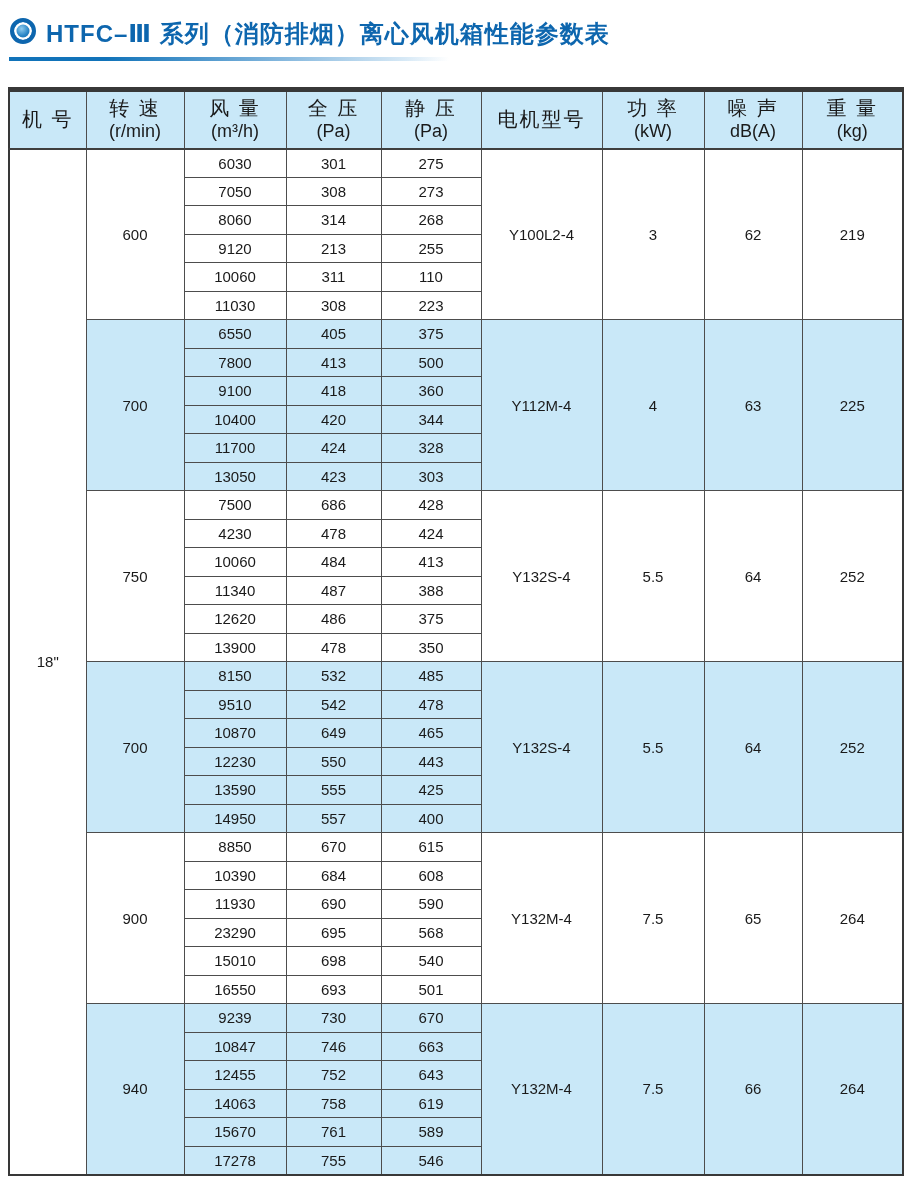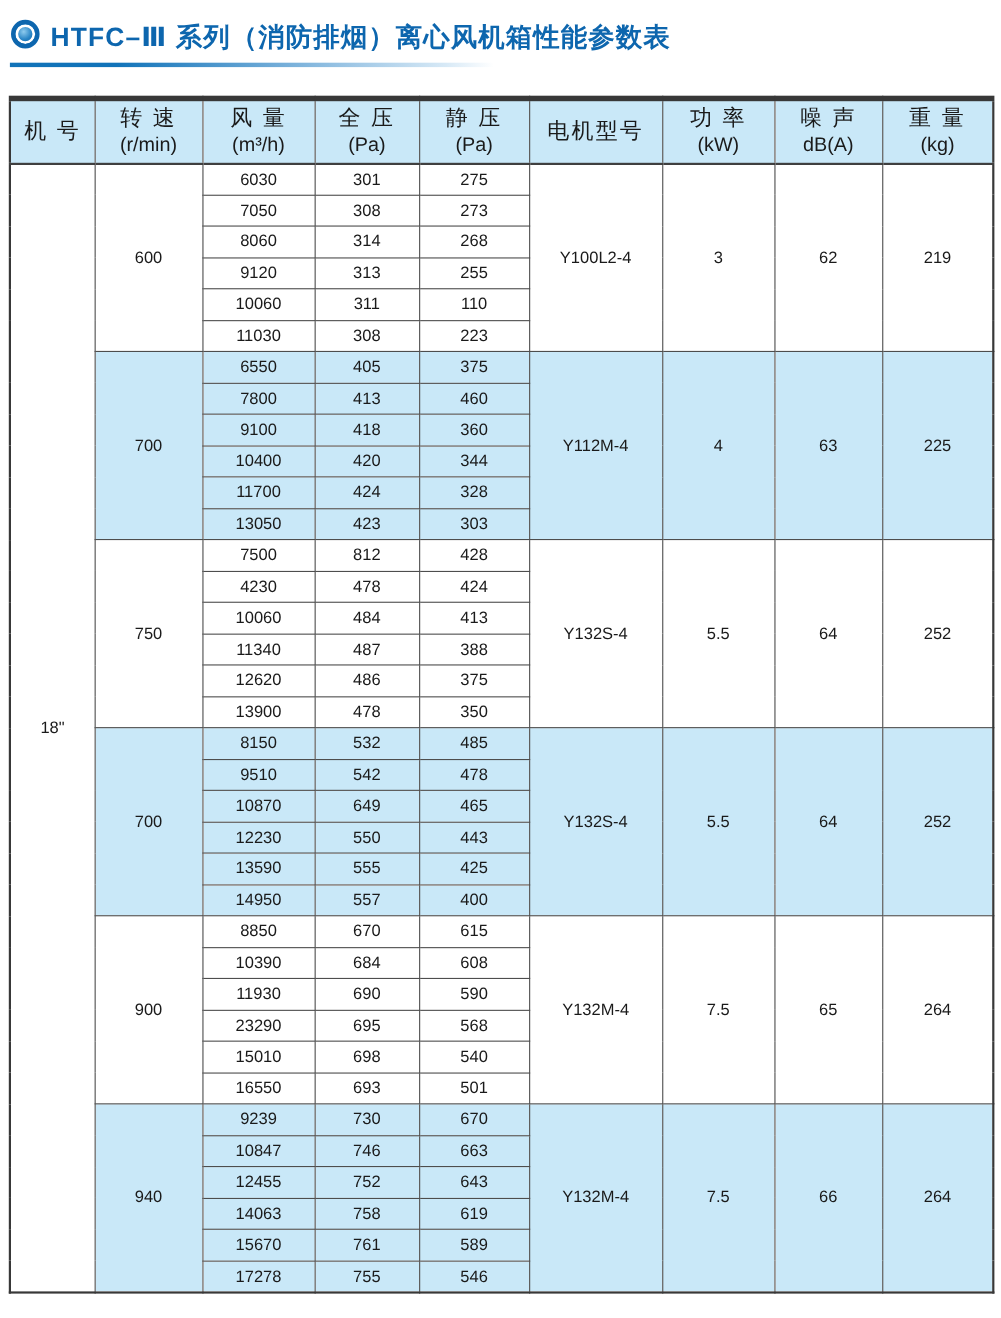--- a/index.html
+++ b/index.html
@@ -141,21 +141,21 @@
           <td class="val">308</td>
           <td class="val">273</td>
         </tr>
         <tr>
           <td class="val">8060</td>
           <td class="val">314</td>
           <td class="val">268</td>
         </tr>
         <tr>
           <td class="val">9120</td>
-          <td class="val">313</td>
+          <td class="val">213</td>
           <td class="val">255</td>
         </tr>
         <tr>
           <td class="val">10060</td>
           <td class="val">311</td>
           <td class="val">110</td>
         </tr>
         <tr>
           <td class="val">11030</td>
           <td class="val">308</td>
@@ -167,21 +167,21 @@
           <td class="val hl">405</td>
           <td class="val hl">375</td>
           <td class="merged hl" rowspan="6">Y112M-4</td>
           <td class="merged hl" rowspan="6">4</td>
           <td class="merged hl" rowspan="6">63</td>
           <td class="merged hl" rowspan="6">225</td>
         </tr>
         <tr>
           <td class="val hl">7800</td>
           <td class="val hl">413</td>
-          <td class="val hl">460</td>
+          <td class="val hl">500</td>
         </tr>
         <tr>
           <td class="val hl">9100</td>
           <td class="val hl">418</td>
           <td class="val hl">360</td>
         </tr>
         <tr>
           <td class="val hl">10400</td>
           <td class="val hl">420</td>
           <td class="val hl">344</td>
@@ -192,21 +192,21 @@
           <td class="val hl">328</td>
         </tr>
         <tr>
           <td class="val hl">13050</td>
           <td class="val hl">423</td>
           <td class="val hl">303</td>
         </tr>
         <tr>
           <td class="speed" rowspan="6">750</td>
           <td class="val">7500</td>
-          <td class="val">812</td>
+          <td class="val">686</td>
           <td class="val">428</td>
           <td class="merged" rowspan="6">Y132S-4</td>
           <td class="merged" rowspan="6">5.5</td>
           <td class="merged" rowspan="6">64</td>
           <td class="merged" rowspan="6">252</td>
         </tr>
         <tr>
           <td class="val">4230</td>
           <td class="val">478</td>
           <td class="val">424</td>

